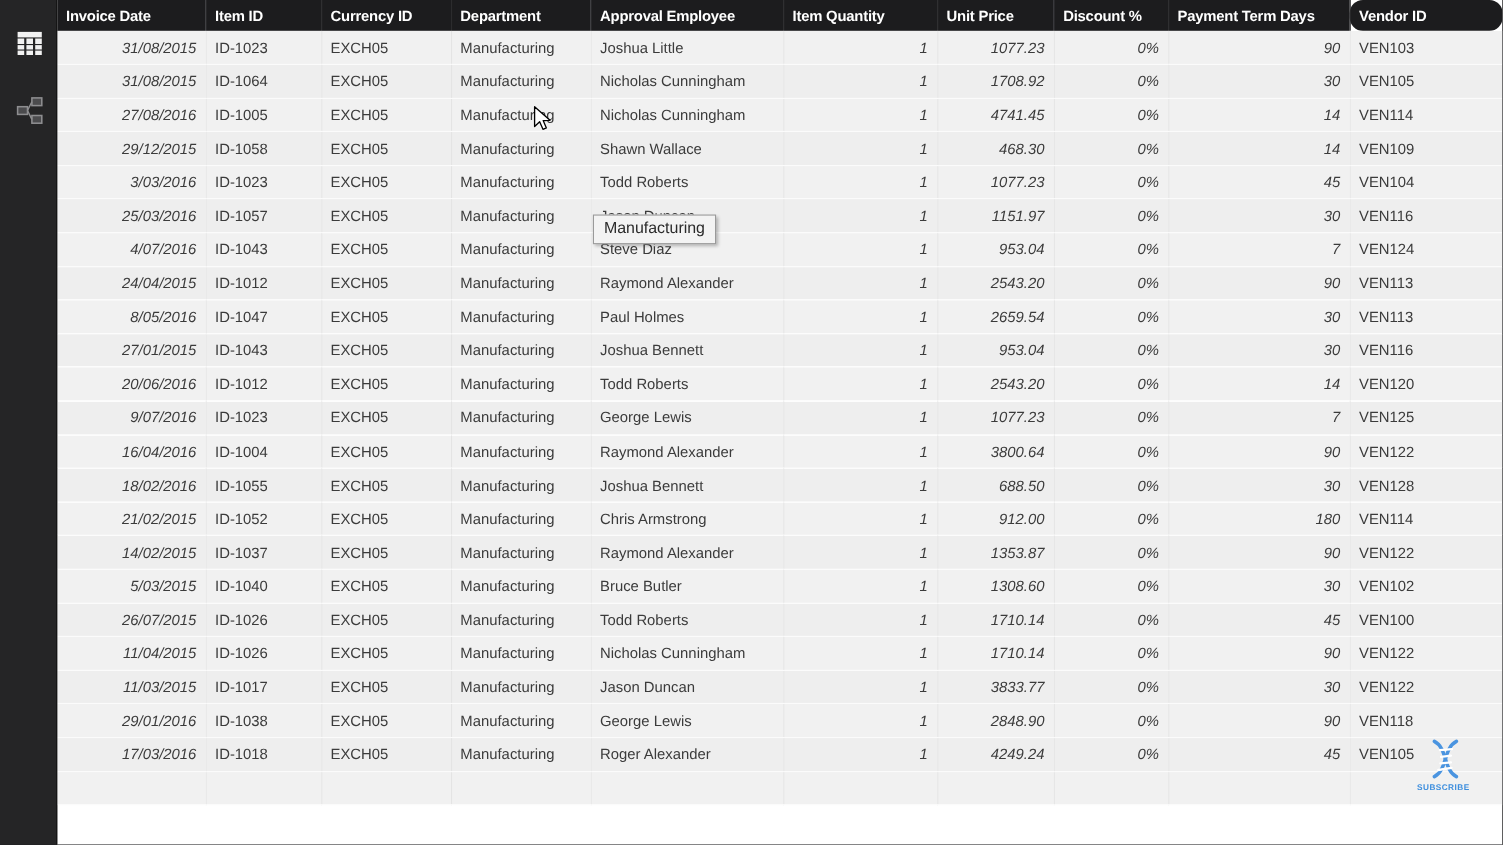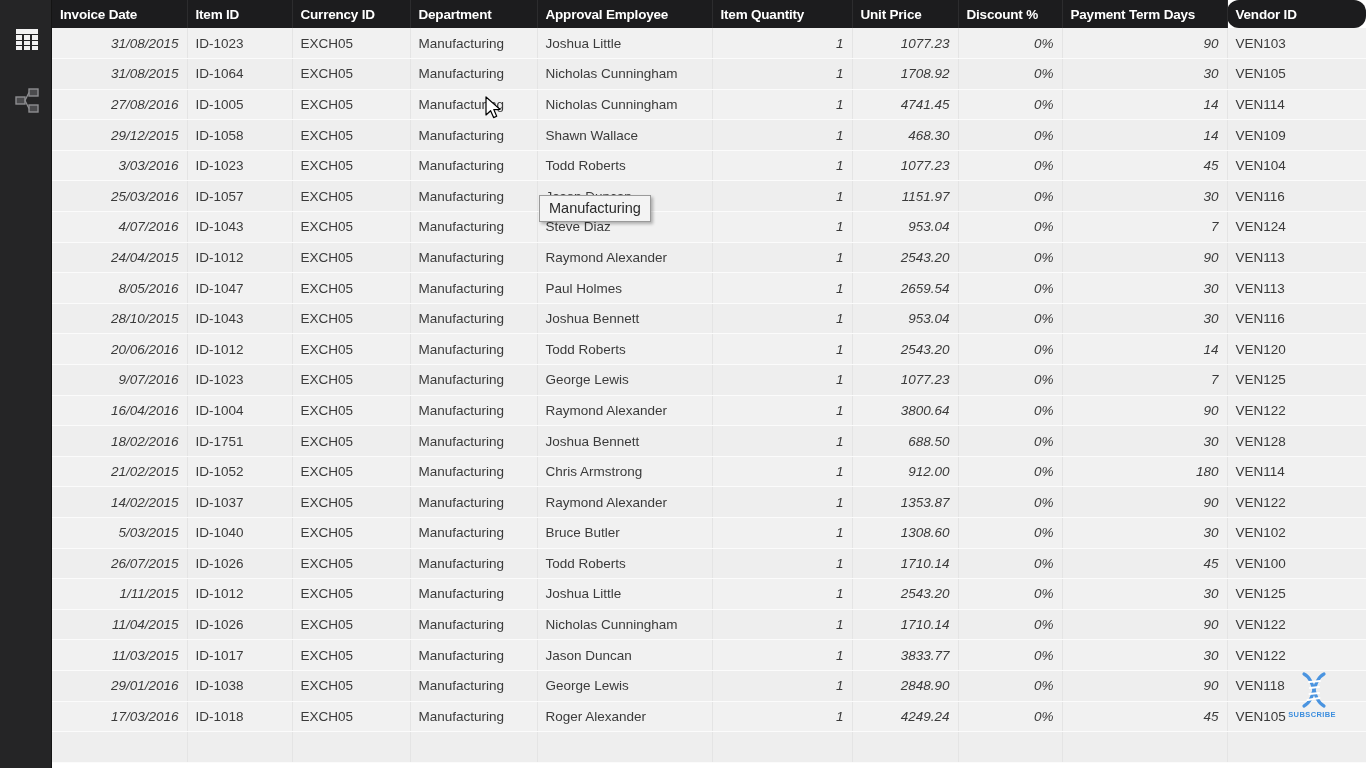--- a/index.html
+++ b/index.html
@@ -320,21 +320,21 @@
             <td>EXCH05</td>
             <td>Manufacturing</td>
             <td>Paul Holmes</td>
             <td class="right ital">1</td>
             <td class="right ital">2659.54</td>
             <td class="right ital">0%</td>
             <td class="right ital">30</td>
             <td>VEN113</td>
           </tr>
           <tr>
-            <td class="right ital">28/10/2015</td>
+            <td class="right ital">27/01/2015</td>
             <td>ID-1043</td>
             <td>EXCH05</td>
             <td>Manufacturing</td>
             <td>Joshua Bennett</td>
             <td class="right ital">1</td>
             <td class="right ital">953.04</td>
             <td class="right ital">0%</td>
             <td class="right ital">30</td>
             <td>VEN116</td>
           </tr>
@@ -369,21 +369,21 @@
             <td>Manufacturing</td>
             <td>Raymond Alexander</td>
             <td class="right ital">1</td>
             <td class="right ital">3800.64</td>
             <td class="right ital">0%</td>
             <td class="right ital">90</td>
             <td>VEN122</td>
           </tr>
           <tr>
             <td class="right ital">18/02/2016</td>
-            <td>ID-1751</td>
+            <td>ID-1055</td>
             <td>EXCH05</td>
             <td>Manufacturing</td>
             <td>Joshua Bennett</td>
             <td class="right ital">1</td>
             <td class="right ital">688.50</td>
             <td class="right ital">0%</td>
             <td class="right ital">30</td>
             <td>VEN128</td>
           </tr>
           <tr>
@@ -426,32 +426,20 @@
             <td class="right ital">26/07/2015</td>
             <td>ID-1026</td>
             <td>EXCH05</td>
             <td>Manufacturing</td>
             <td>Todd Roberts</td>
             <td class="right ital">1</td>
             <td class="right ital">1710.14</td>
             <td class="right ital">0%</td>
             <td class="right ital">45</td>
             <td>VEN100</td>
-          </tr>
-          <tr>
-            <td class="right ital">1/11/2015</td>
-            <td>ID-1012</td>
-            <td>EXCH05</td>
-            <td>Manufacturing</td>
-            <td>Joshua Little</td>
-            <td class="right ital">1</td>
-            <td class="right ital">2543.20</td>
-            <td class="right ital">0%</td>
-            <td class="right ital">30</td>
-            <td>VEN125</td>
           </tr>
           <tr>
             <td class="right ital">11/04/2015</td>
             <td>ID-1026</td>
             <td>EXCH05</td>
             <td>Manufacturing</td>
             <td>Nicholas Cunningham</td>
             <td class="right ital">1</td>
             <td class="right ital">1710.14</td>
             <td class="right ital">0%</td>

